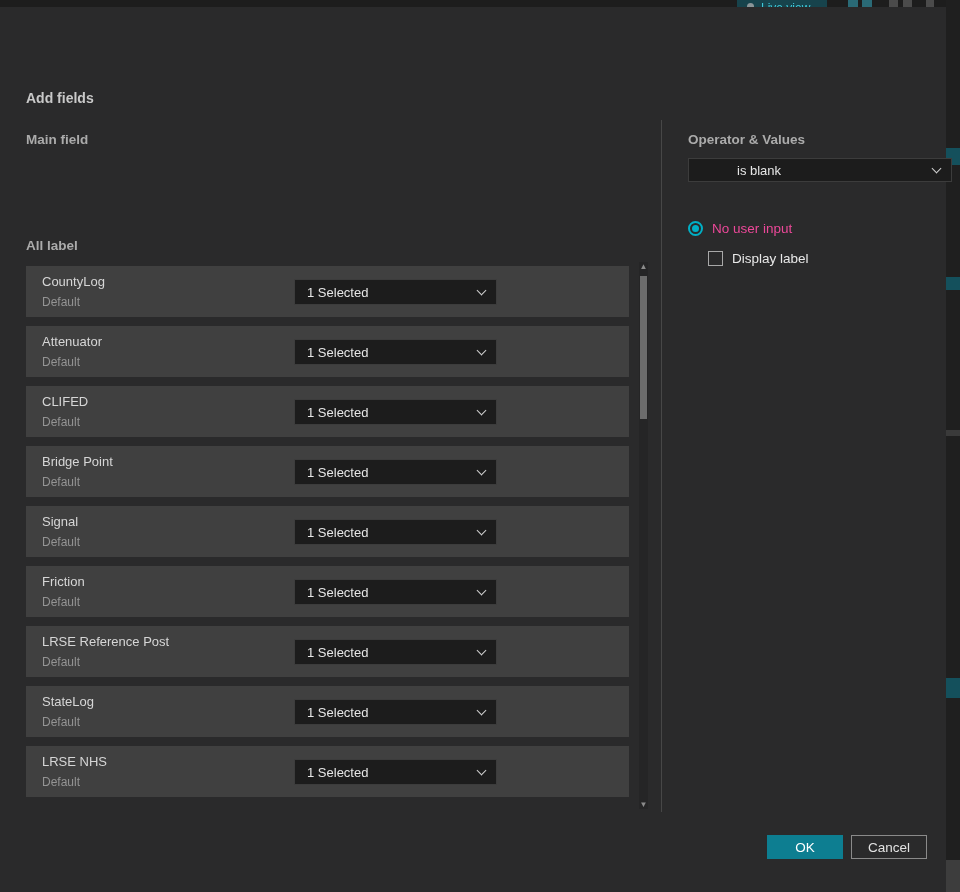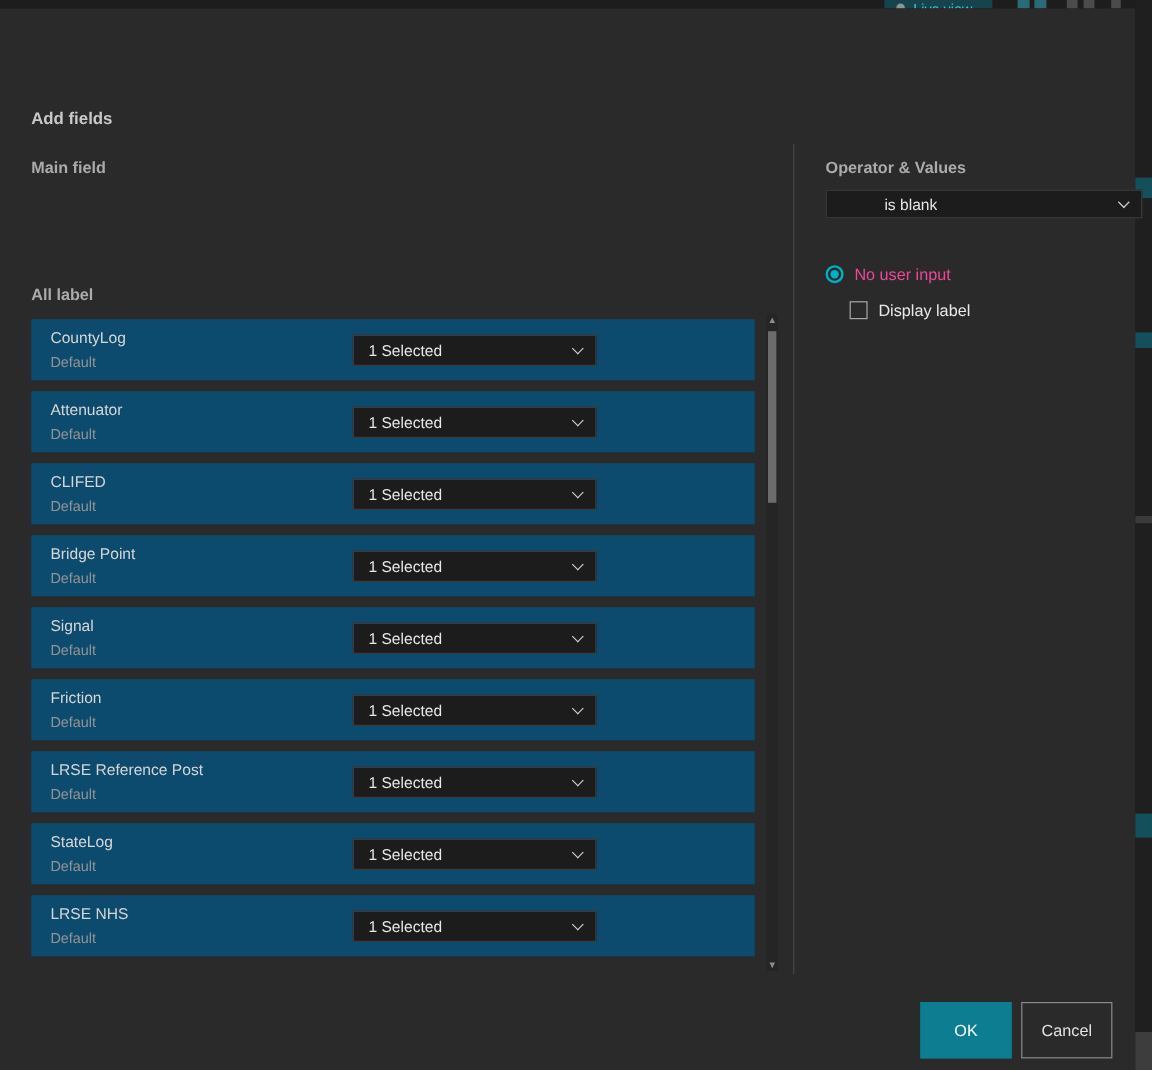--- a/index.html
+++ b/index.html
@@ -32,21 +32,21 @@
   .select .sel-text { padding-left:12px; white-space:nowrap; overflow:hidden; }
   .chevron { position:absolute; right:11px; top:50%; width:7px; height:7px; margin-top:-5px;
              border-right:1.5px solid #cfcfcf; border-bottom:1.5px solid #cfcfcf; transform:rotate(45deg); }
 
   
   .main-panel { position:absolute; left:26px; top:151px; width:612px; height:54px; background:#313131; }
   .calendar-icon { width:16px; height:16px; margin-left:10px; flex:none; }
 
   
   .rows { position:absolute; left:26px; top:259px; width:603px; }
-  .field-row { position:relative; width:603px; height:51px; background:#0c4a6e; margin-bottom:9px; }
+  .field-row { position:relative; width:603px; height:51px; background:#404040; margin-bottom:9px; }
   .row-name { position:absolute; left:16px; top:8px; font-size:13px; color:#d6d6d6; }
   .row-sub  { position:absolute; left:16px; top:29px; font-size:12px; color:#949494; }
   .row-select { left:268px; top:13px; width:203px; height:26px; }
 
   
   .scrollbar { position:absolute; left:639px; top:255px; width:9px; height:547px; background:#252526; }
   .sb-arrow { position:absolute; left:0; width:9px; height:9px; color:#8c8c8c; font-size:8px; line-height:9px; text-align:center; }
   .sb-thumb { position:absolute; left:1px; top:14px; width:7px; height:143px; background:#6c6c6c; }
 
   
@@ -55,21 +55,21 @@
   
   .radio-row { position:absolute; left:688px; top:214px; display:flex; align-items:center; cursor:pointer; }
   .radio-outer { width:15px; height:15px; border-radius:50%; border:2px solid #00b0c6; display:flex; align-items:center; justify-content:center; flex:none; }
   .radio-inner { width:7px; height:7px; border-radius:50%; background:#00b0c6; }
   .radio-label { margin-left:9px; font-size:13.5px; color:#ec4899; }
   .check-row { position:absolute; left:708px; top:244px; display:flex; align-items:flex-end; cursor:pointer; }
   .checkbox { width:15px; height:15px; border:1px solid #a8a8a8; background:transparent; flex:none; }
   .check-label { margin-left:9px; font-size:13.5px; color:#e8e8e8; }
 
   
-  .btn { position:absolute; top:828px; width:76px; height:47px; display:flex; align-items:center; justify-content:center;
+  .btn { position:absolute; top:828px; width:76px; height:24px; display:flex; align-items:center; justify-content:center;
          font-size:13.5px; cursor:pointer; }
   .btn-ok { left:767px; background:#0d7e91; color:#ffffff; border:1px solid #0d7e91; }
   .btn-cancel { left:851px; background:transparent; color:#e2e2e2; border:1px solid #8a8a8a; }
 </style>
 </head>
 <body>
 
 <div id="stage">
 
   <div class="bg-top-strip">

